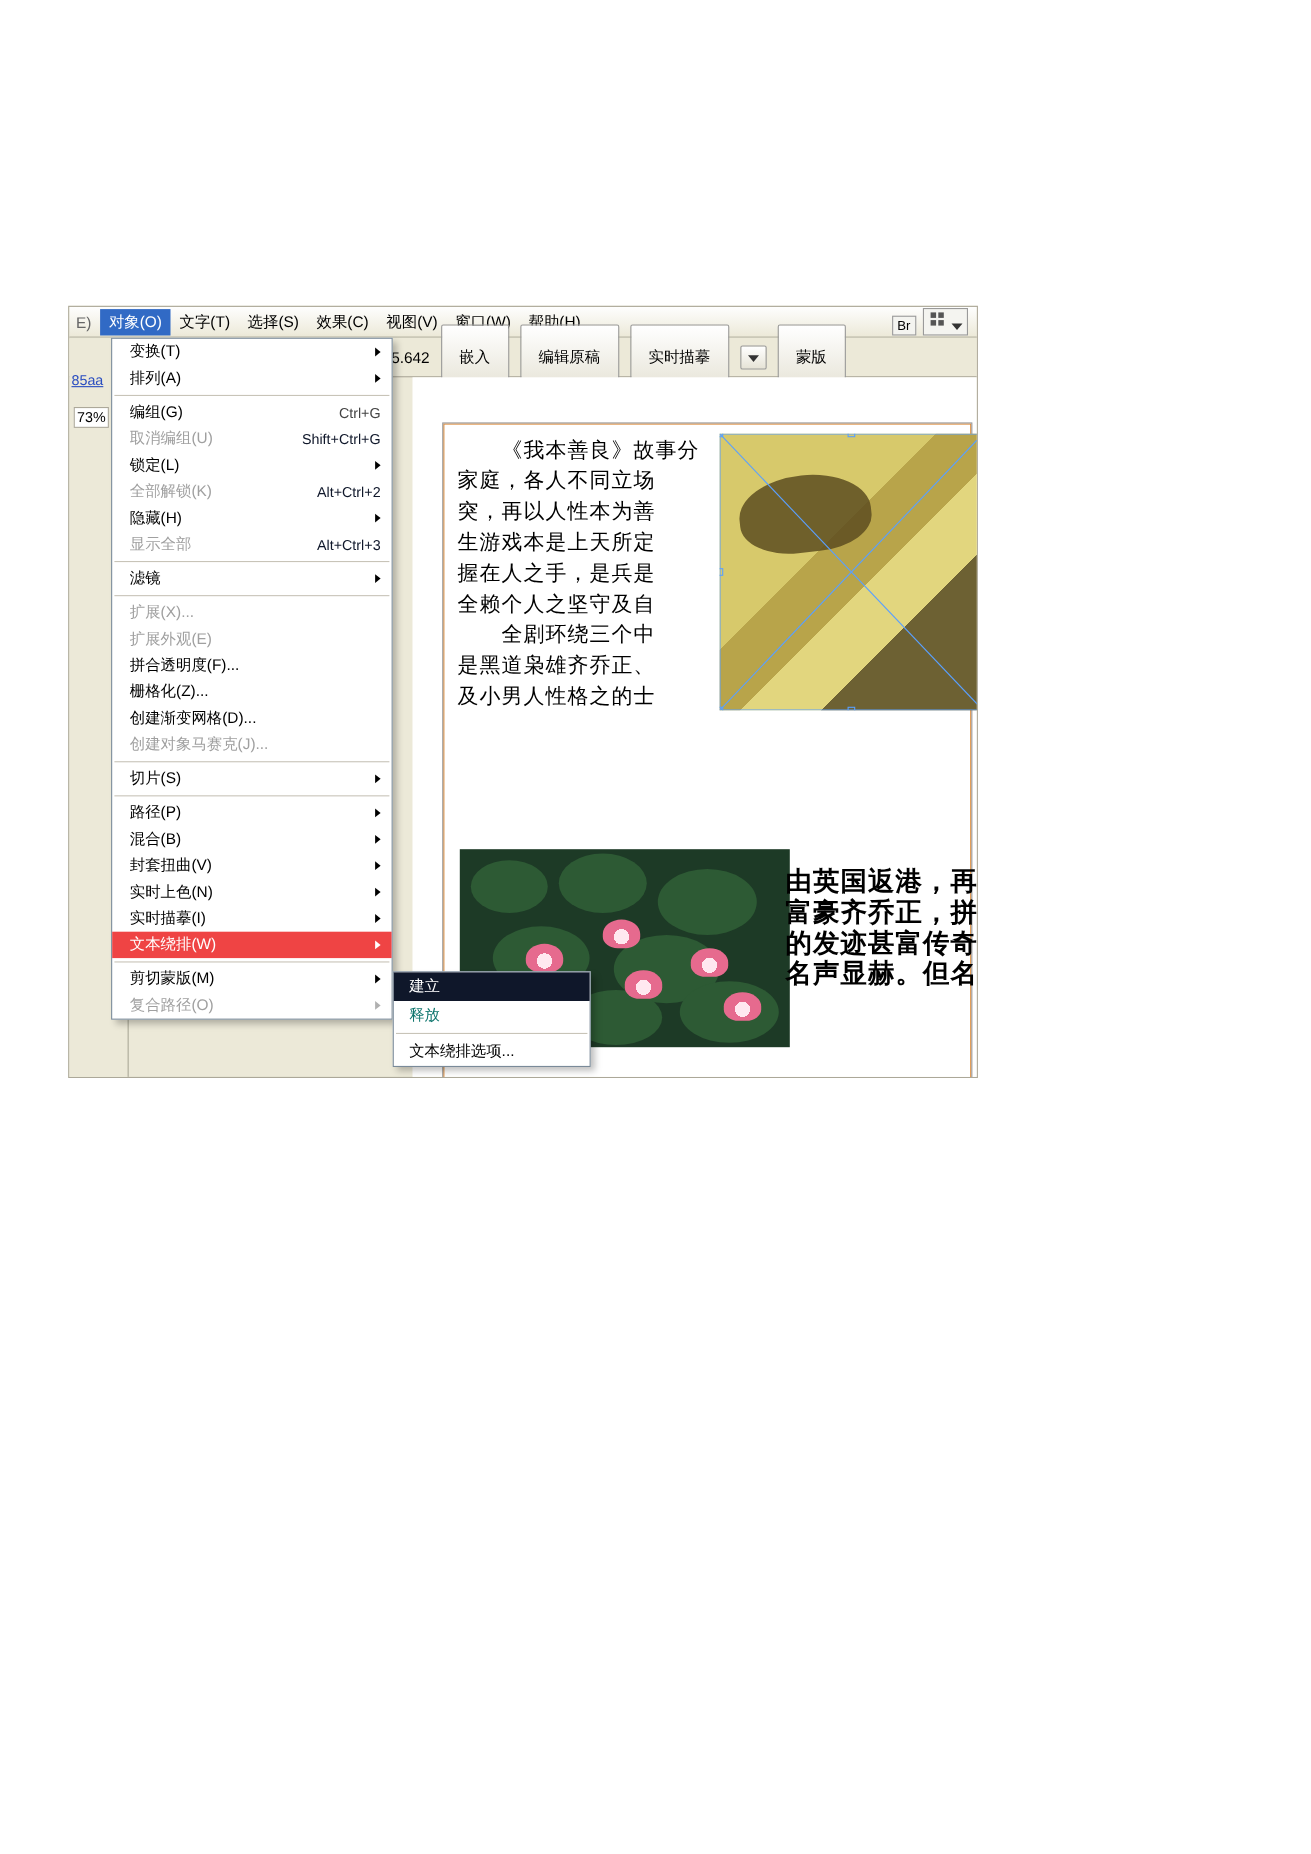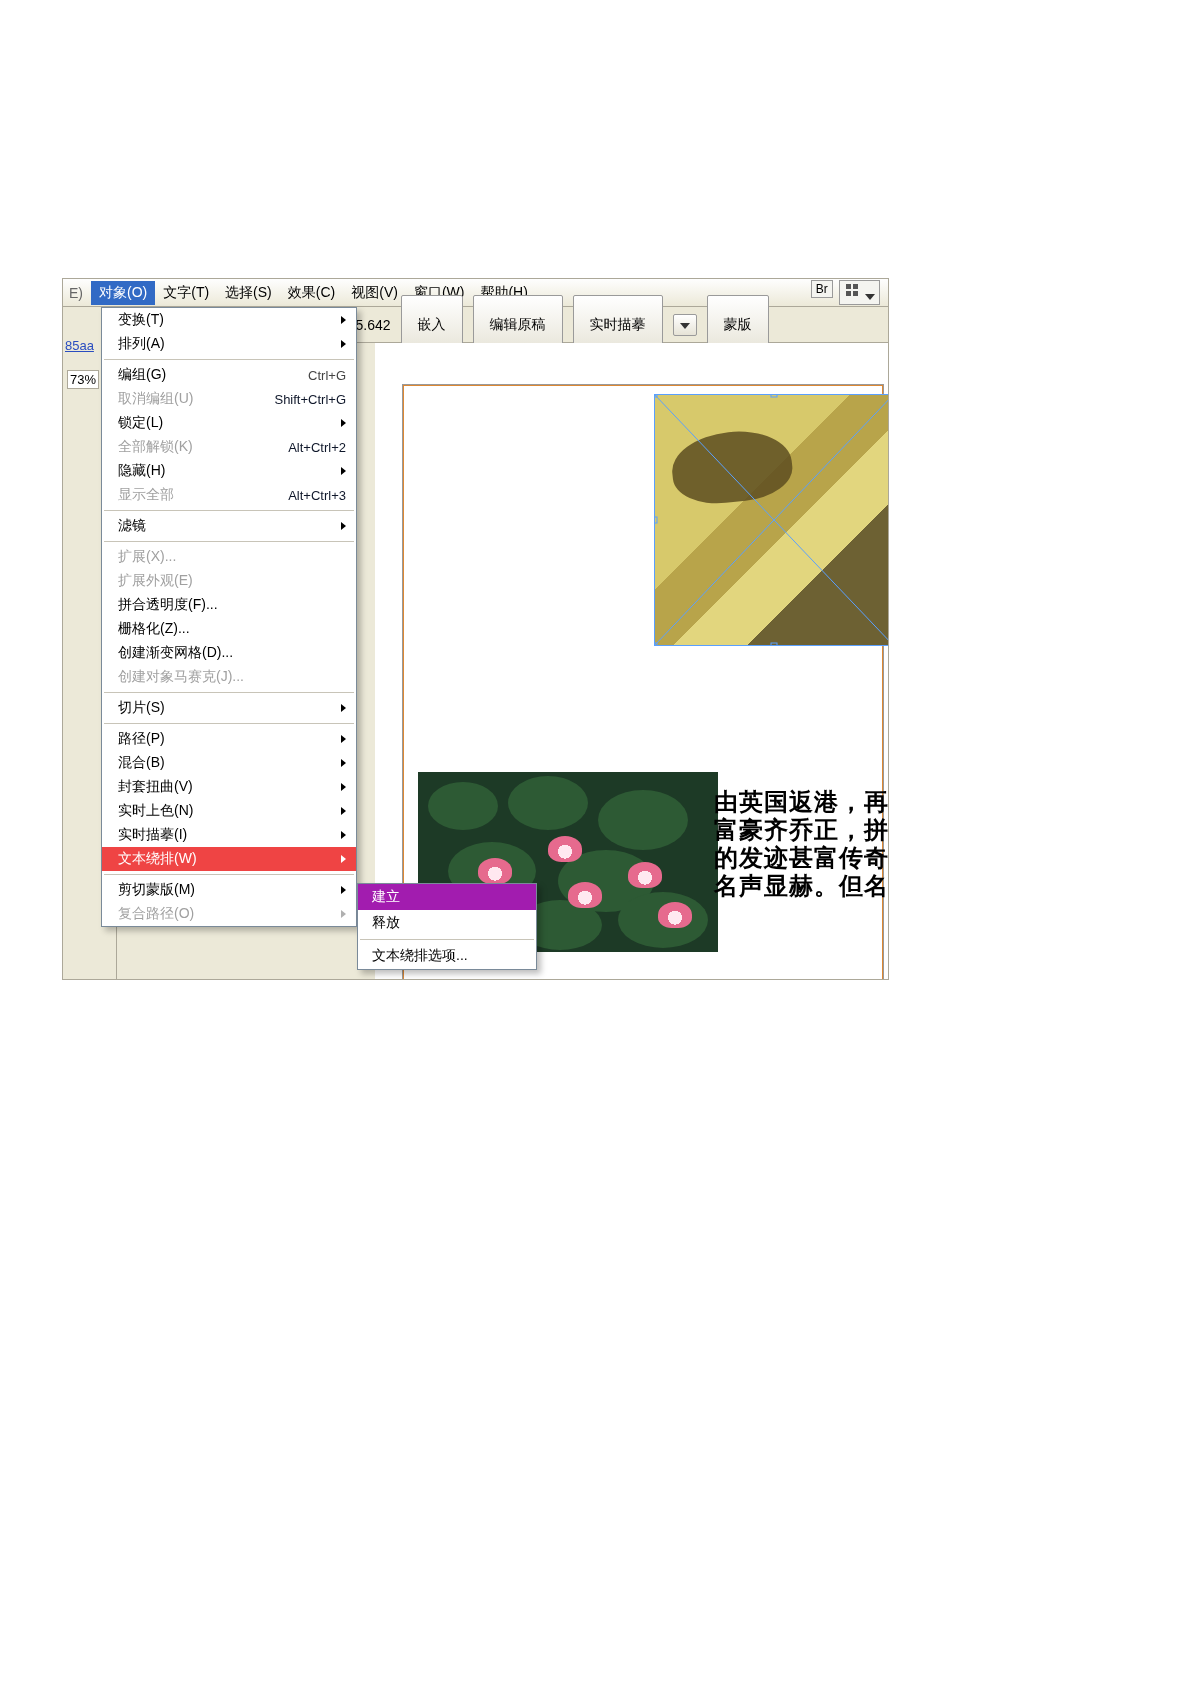--- a/index.html
+++ b/index.html
@@ -4,21 +4,21 @@
 <style>
   * { margin:0; padding:0; box-sizing:border-box; }
   body { background:#fff; font-family:"Microsoft YaHei","SimSun",sans-serif; font-size:14px; color:#000; }
   .stage { position:relative; width:1192px; height:1685px; background:#fff; }
   .app { position:absolute; left:62px; top:278px; width:827px; height:702px; background:#ece9d8; border:1px solid #aca899; overflow:hidden; }
 
   
   .menubar { display:flex; align-items:center; height:28px; background:linear-gradient(#fefefe,#ece9d8); border-bottom:1px solid #aca899; padding-left:4px; }
   .menubar .mitem { padding:3px 8px; font-size:14px; cursor:default; }
   .menubar .mitem.active { background:#316ac5; color:#fff; }
-  .menubar .br-group { margin-left:auto; display:flex; align-items:flex-start; gap:6px; padding-right:8px; }
+  .menubar .br-group { margin-left:auto; display:flex; align-items:flex-end; gap:6px; padding-right:8px; }
   .br-btn { border:1px solid #9a9a9a; background:#f4f4f0; padding:1px 4px; font-size:12px; }
   .grip { width:18px; height:18px; }
   .tri { width:0; height:0; border-left:5px solid transparent; border-right:5px solid transparent; border-top:6px solid #333; display:inline-block; vertical-align:middle; }
 
   
   .optbar { display:flex; align-items:center; height:36px; background:#ece9d8; border-bottom:1px solid #aca899; padding:4px 8px; gap:10px; position:relative; }
   .optbar .reading { font-size:14px; color:#000; flex:0 0 auto; margin-left:262px; } 
   .btn { background:linear-gradient(#fff,#e6e3d6); border:1px solid #9a9a9a; border-radius:2px; padding:20px 16px; font-size:14px; cursor:default; }
   .smallbtn { padding:2px 6px; }
 
@@ -35,22 +35,22 @@
   .menu .mi .lbl { flex:1; }
   .menu .mi .sc  { margin-left:14px; font-size:13px; color:#444; }
   .menu .mi.disabled .sc { color:#0f172a; }
   .menu .mi .arr { margin-left:6px; width:0;height:0;border-top:4px solid transparent;border-bottom:4px solid transparent;border-left:5px solid #000; }
   .menu .mi.disabled .arr { border-left-color:#b0b0b0; }
   .menu .mi.hi { background:#ef4444; color:#fff; }
   .menu .mi.hi .arr { border-left-color:#fff; }
 
   .submenu { position:absolute; left:294px; top:604px; width:180px; background:#fff; border:1px solid #7a8a99; box-shadow:4px 4px 6px rgba(0,0,0,.25); z-index:31; font-size:14px; }
   .submenu .mi { padding:4px 14px; }
-  .submenu .mi.hi { background:#a21caf; color:#fff; }
-  .submenu .mi.disabled { color:#000000; }
+  .submenu .mi.hi { background:#0f172a; color:#fff; }
+  .submenu .mi.disabled { color:#0f766e; }
   .submenu .sep { height:1px; background:#c8c4b8; margin:3px 2px; }
 
   
   .doc { position:absolute; left:312px; top:64px; right:0; bottom:0; background:#fff; }
   .page { position:absolute; left:28px; top:42px; width:480px; height:600px; border:1px solid #d83; outline:1px solid #999; }
   .page-inner { position:absolute; inset:6px; }
 
   .placed { position:absolute; right:-18px; top:2px; width:240px; height:252px; overflow:hidden; }
   .placed .art { position:absolute; inset:0; background:
       linear-gradient(135deg,#d7c96b 0 40%, #b8a44a 40% 55%, #e2d67e 55% 70%, #6d6133 70% 100%);
@@ -220,20 +220,31 @@
         <div class="mi disabled">释放</div>
         <div class="sep"></div>
         <div class="mi">文本绕排选项...</div>
       </div>
 
     <div class="doc">
       <div class="page">
         <div class="page-inner">
 
           <div class="bodytext">
+            <div class="clip1" id="p1">
+                <p>　　《我本善良》故事分</p>
+                <p>家庭，各人不同立场</p>
+                <p>突，再以人性本为善</p>
+                <p>生游戏本是上天所定</p>
+                <p>握在人之手，是兵是</p>
+                <p>全赖个人之坚守及自</p>
+                <p>　　全剧环绕三个中</p>
+                <p>是黑道枭雄齐乔正、</p>
+                <p>及小男人性格之的士</p>
+              </div>
           </div>
 
           <div class="placed">
             <div class="art"></div>
             <svg class="frame-x" viewBox="0 0 240 252">
               <rect x="0.5" y="0.5" width="239" height="251"></rect>
               <line x1="0" y1="0" x2="240" y2="252"></line>
                 <line x1="240" y1="0" x2="0" y2="252"></line>
               <rect class="handle" x="-3" y="-3" width="6" height="6"></rect>
               <rect class="handle" x="117" y="-3" width="6" height="6"></rect>

